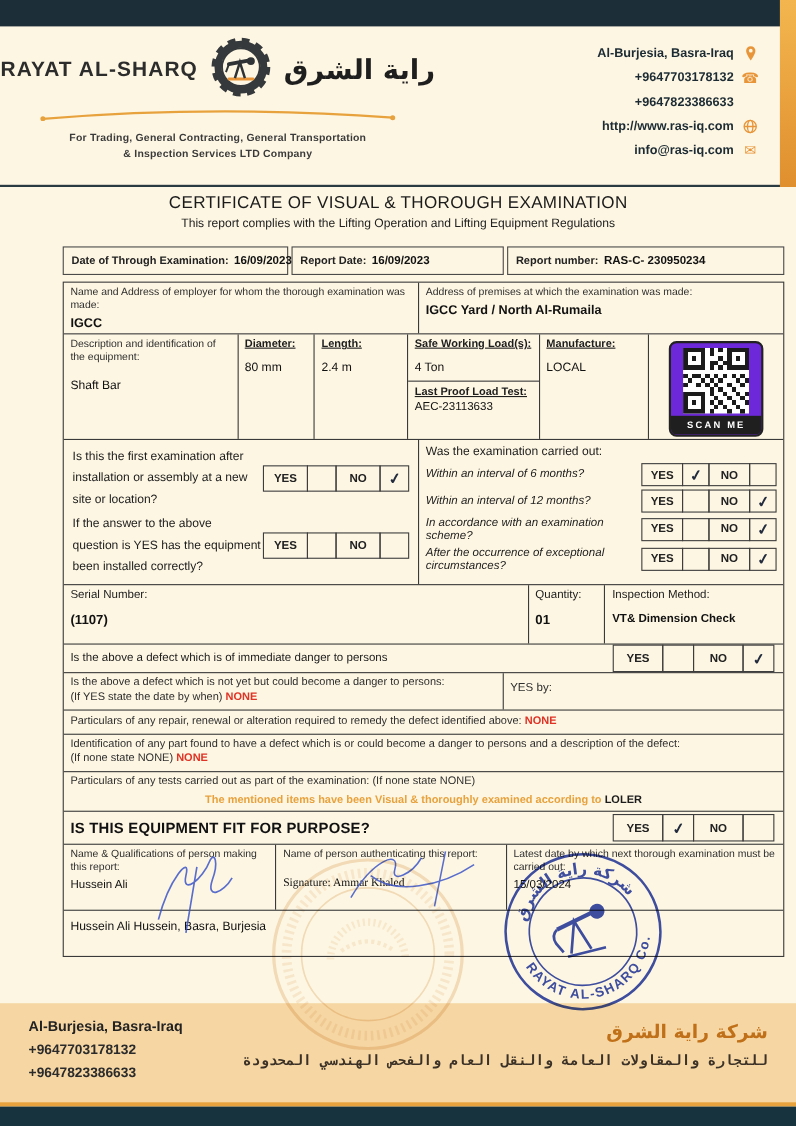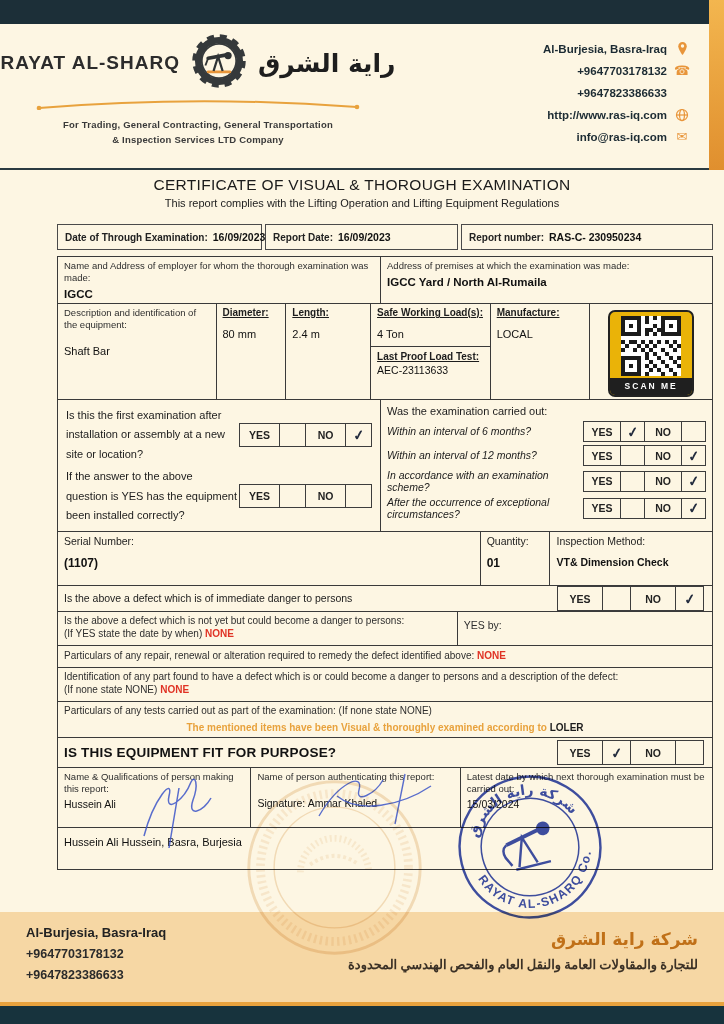--- a/index.html
+++ b/index.html
@@ -58,21 +58,21 @@
   .rowA { height:46px; } .rowA .c-left { width:323px; } .rowA .c-right { width:333px; }
   .rowA .val { font-weight:600; margin-top:4px; }
 
   .rowB { height:96px; }
   .rowB .c-desc { width:158px; } .rowB .c-dia { width:70px; } .rowB .c-len { width:85px; }
   .rowB .c-swl { width:120px; } .rowB .c-man { width:100px; } .rowB .c-qr { width:123px; padding:4px; }
   .rowB .val { margin-top:10px; font-size:11px; }
   .rowB .c-desc .val { margin-top:14px; }
   .swl-div { border-top:1px solid #3a3a3a; margin:6px -6px 4px -6px; }
   .rowB .c-swl .val2 { font-size:10.5px; margin-top:2px; }
-  .qr-frame { width:86px; margin:2px auto 0 auto; border:2px solid #222; border-radius:7px; overflow:hidden; background:#eab308; }
+  .qr-frame { width:86px; margin:2px auto 0 auto; border:2px solid #222; border-radius:7px; overflow:hidden; background:#6d28d9; }
   .qr-img { display:block; margin:4px auto 2px auto; }
   .qr-bar { background:#1f1f1f; color:#fff; font-size:8.5px; font-weight:bold; letter-spacing:2px; text-align:center; padding:3px 0 4px 0; }
 
   .rowC { height:132px; }
   .rowC .c-left { width:323px; padding:6px 8px; display:flex; flex-direction:column; justify-content:space-between; }
   .rowC .c-right { width:333px; padding:5px 6px; }
   .qblock { display:flex; align-items:center; gap:2px; }
   .qtext { flex:1; font-size:11px; color:#1c1c1c; line-height:1.75; }
   .wec-header { font-size:11px; color:#1c1c1c; margin-bottom:4px; }
   .wec-item { display:flex; align-items:center; gap:5px; margin-top:3px; }
@@ -118,21 +118,21 @@
   .stamp-blue { position:absolute; left:455px; top:772px; z-index:6; mix-blend-mode:multiply; opacity:.92; }
   .stamp-ghost { position:absolute; left:242px; top:775px; z-index:6; opacity:.32; mix-blend-mode:multiply; }
 
   
   .footer { position:absolute; top:912px; left:0; width:724px; height:90px; background:#f6d7a4; display:flex; justify-content:space-between; padding:13px 26px 0 26px; z-index:4; }
   .f-left { display:flex; flex-direction:column; gap:7px; }
   .f-addr { font-size:13px; font-weight:bold; color:#222; }
   .f-phone { font-size:12.5px; font-weight:bold; color:#2b2b2b; }
   .f-right { text-align:right; display:flex; flex-direction:column; gap:8px; padding-top:4px; }
   .f-ar-title { font-family:"DejaVu Sans", sans-serif; font-size:17px; font-weight:bold; color:#c07018; }
-  .f-ar-desc { font-family:Liberation Serif, serif; font-size:13px; font-weight:bold; color:#3b3126; }
+  .f-ar-desc { font-family:Liberation Mono, monospace; font-size:13px; font-weight:bold; color:#3b3126; }
   .orange-line { position:absolute; top:1002px; left:0; width:724px; height:4px; background:#e8a23d; z-index:4; }
   .bottombar { position:absolute; top:1006px; left:0; width:724px; height:18px; background:#17333d; z-index:4; }
 </style>
 </head>
 <body>
 
 <div class="page">
 
   <div class="topbar"></div>
   <div class="accent-stripe"></div>
@@ -452,21 +452,21 @@
     <div class="frow rowK">
       <div class="fcell first c-maker">
         <div class="lab">Name &amp; Qualifications of person making this report:</div>
         <div class="val">Hussein Ali</div>
         <svg class="sig-svg" style="right:6px; top:2px;" width="115" height="82" viewBox="0 0 115 82">
           <path d="M15 66 C 25 28, 45 6, 40 26 C 36 44, 55 30, 62 12 C 66 4, 70 14, 64 30 C 58 48, 74 42, 82 28 M 50 18 L 40 78" stroke="#3c55c8" stroke-width="1.5" fill="none" opacity=".85"></path>
         </svg>
       </div>
       <div class="fcell c-auth">
         <div class="lab">Name of person authenticating this report:</div>
-        <div class="val" style="margin-top:14px;">Signature: Ammar Khaled</div>
+        <div class="val" style="margin-top:14px;font-family:Liberation Serif, serif;">Signature: Ammar Khaled</div>
         <svg class="sig-svg" style="left:58px; top:0;" width="135" height="60" viewBox="0 0 135 60">
           <path d="M10 48 C 30 14, 55 4, 50 22 C 46 36, 66 26, 74 12 M 28 28 C 50 46, 92 38, 122 18 M 96 6 L 86 56" stroke="#3c55c8" stroke-width="1.4" fill="none" opacity=".85"></path>
         </svg>
       </div>
       <div class="fcell c-next">
         <div class="lab">Latest date by which next thorough examination must be carried out:</div>
         <div class="val">15/03/2024</div>
       </div>
     </div>
 

